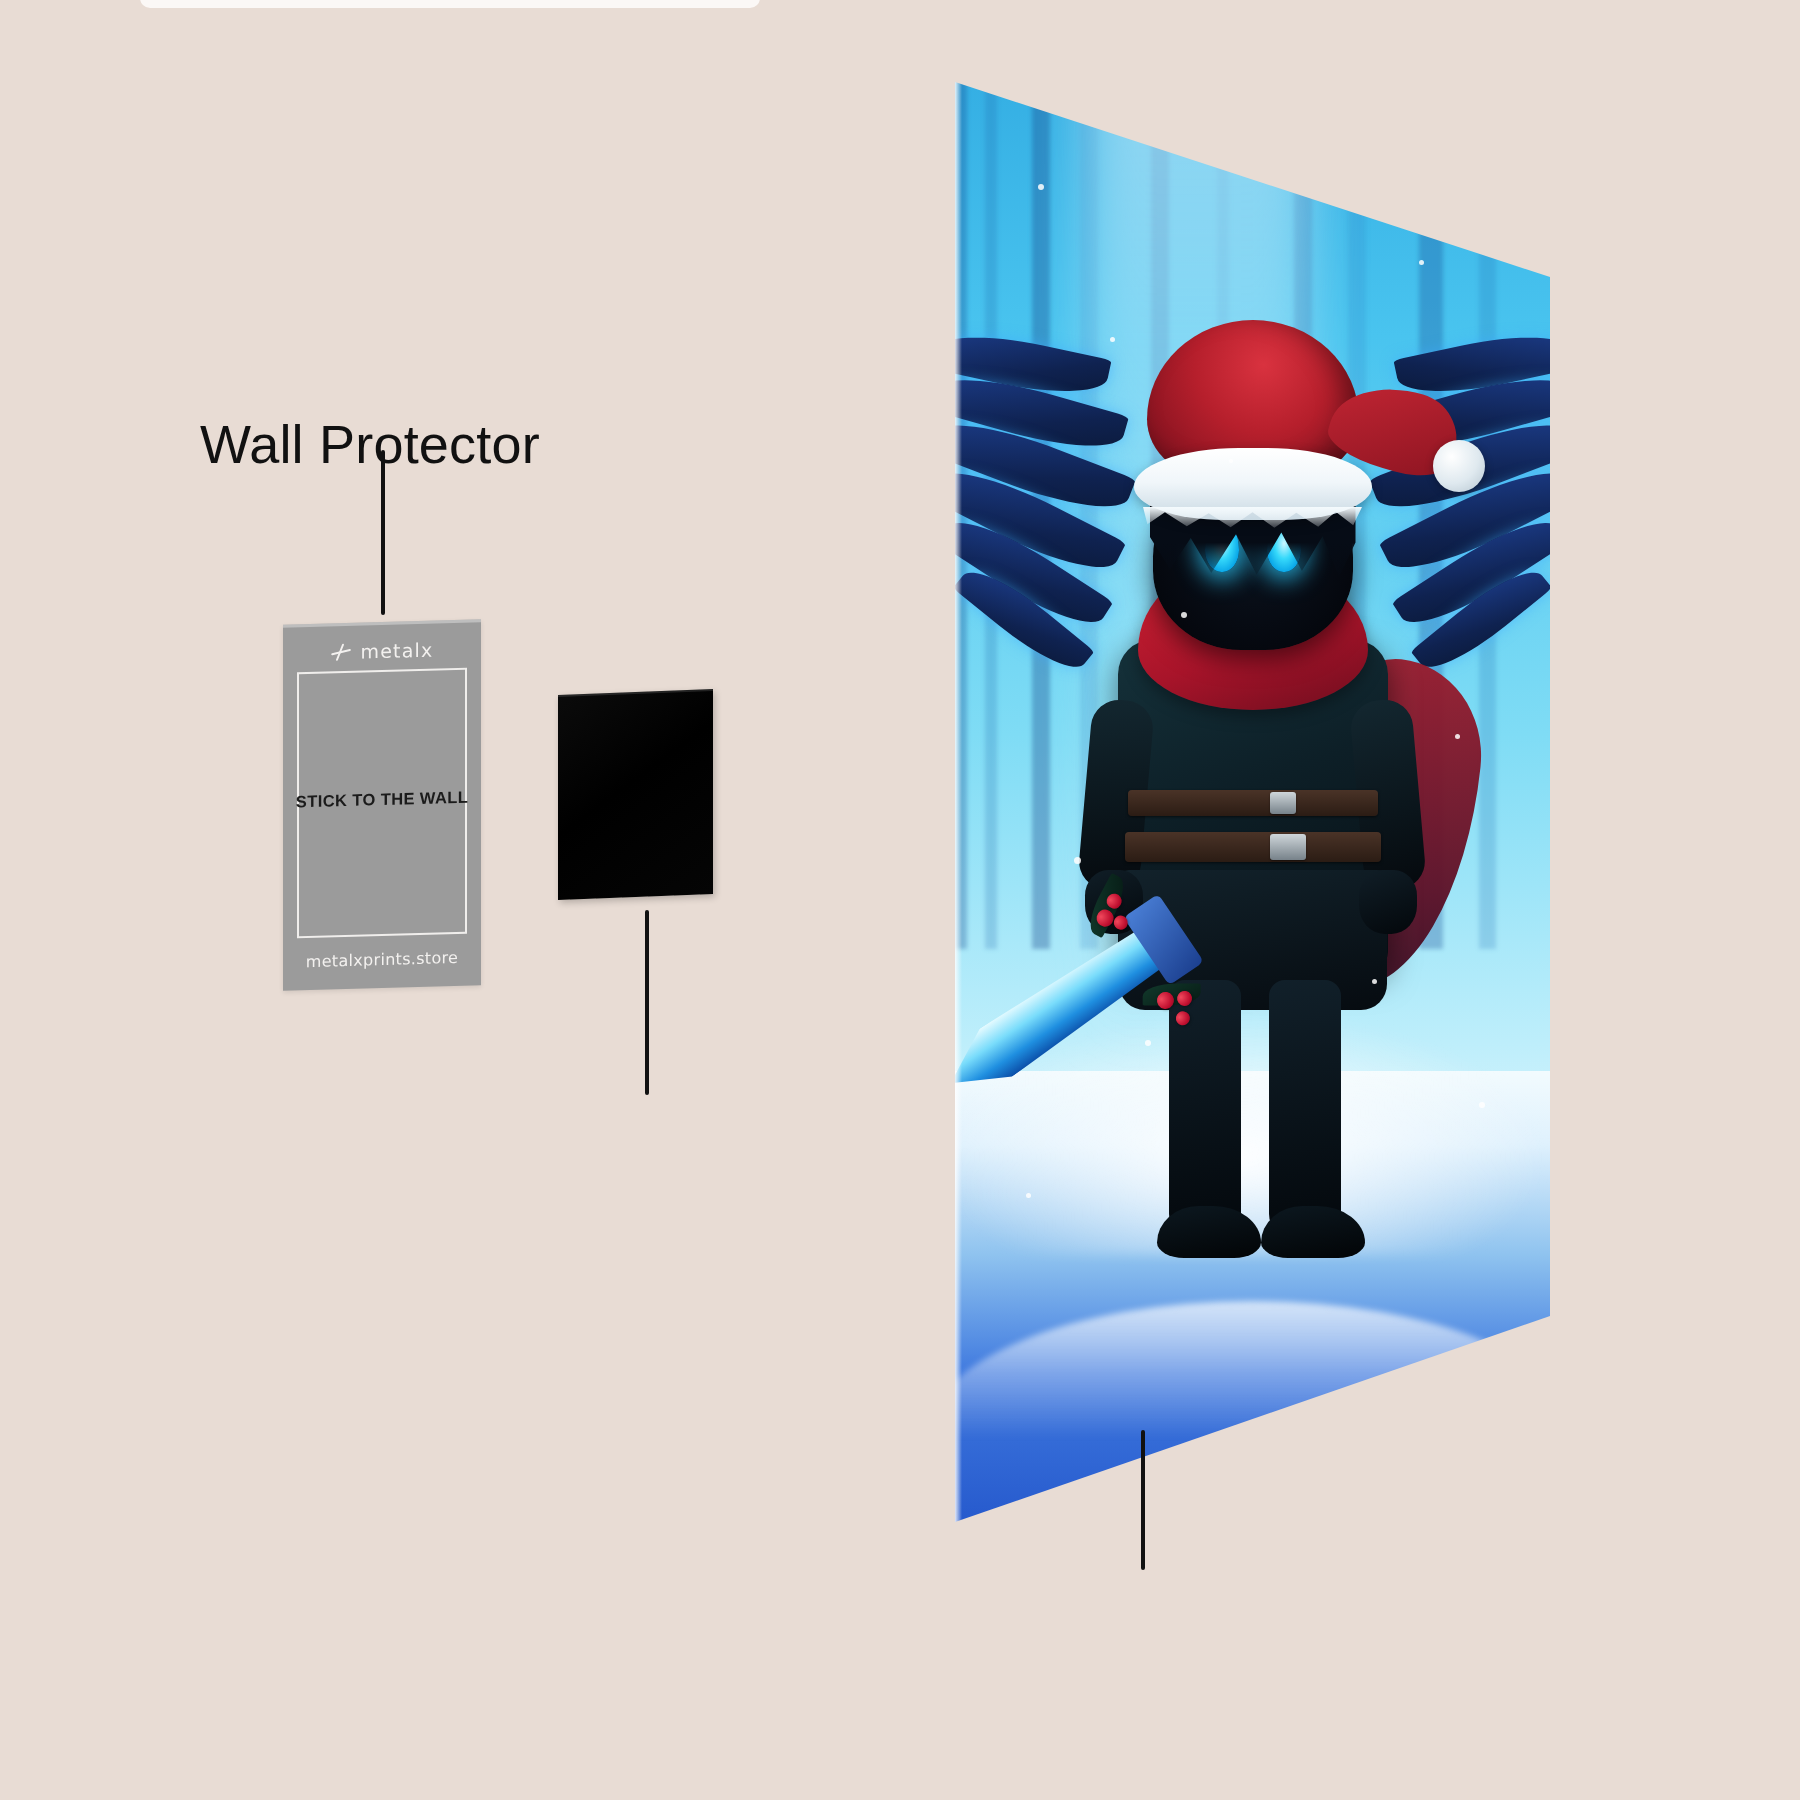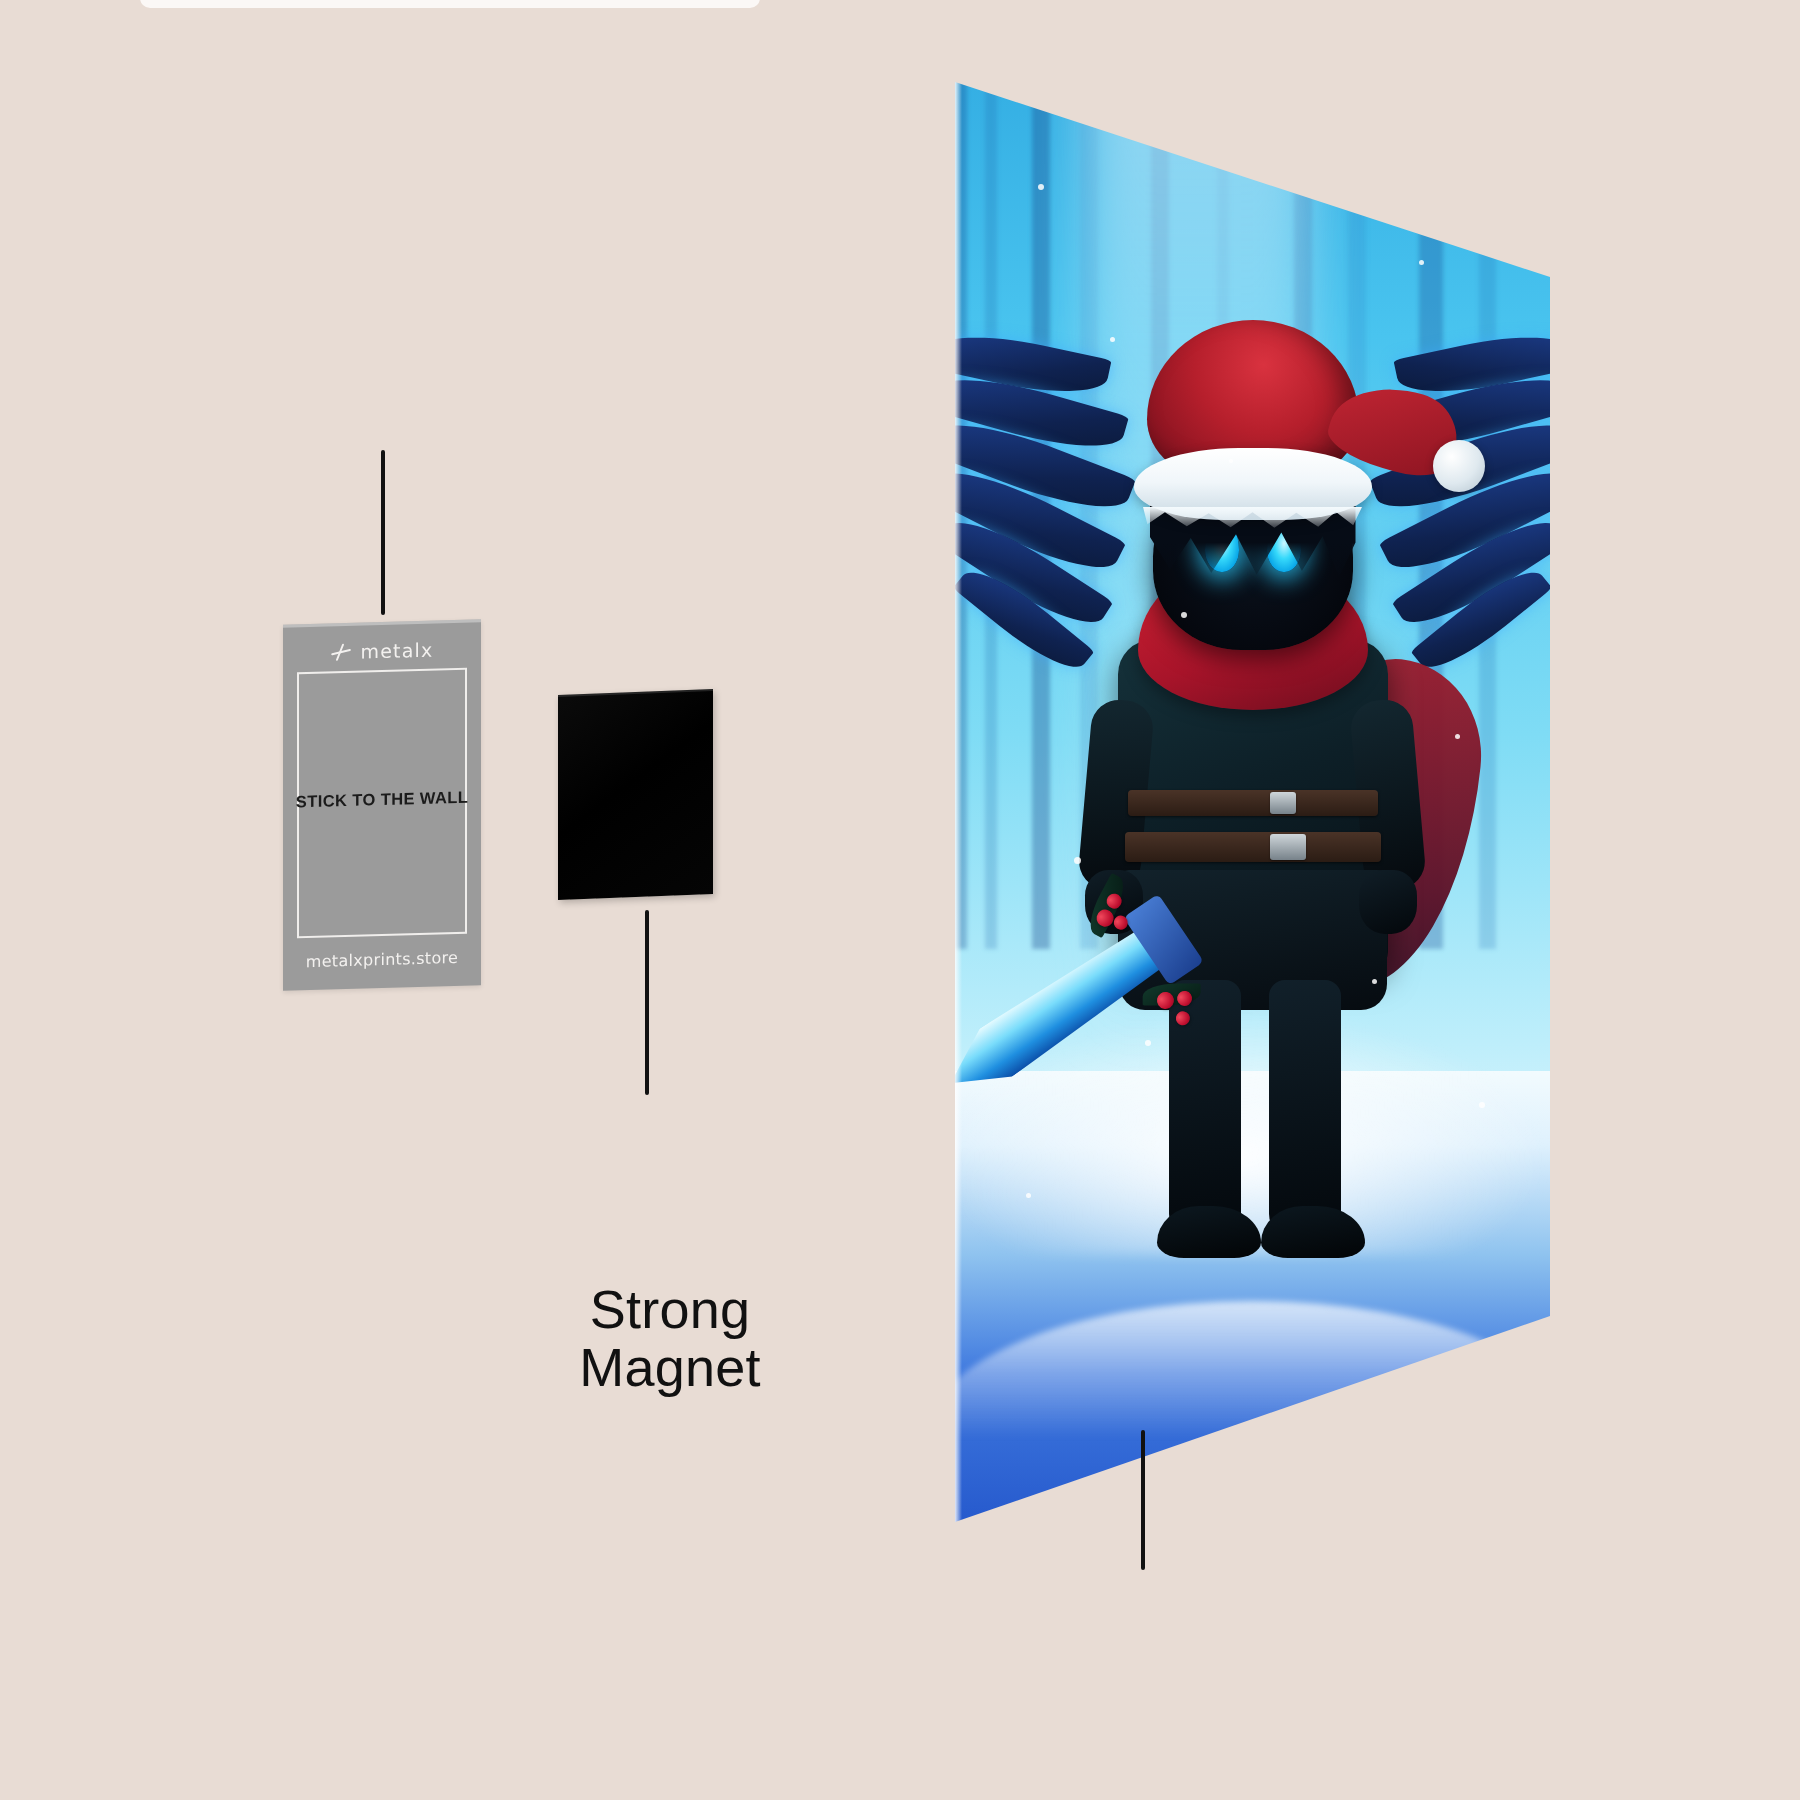--- a/index.html
+++ b/index.html
@@ -313,39 +313,38 @@
     pointer-events:none;
   }
 </style>
 </head>
 <body>
 
 <div id="stage">
 
   <div class="top-sliver"></div>
 
+  <div class="label" id="label-wall-protector">Wall Protector</div>
   <div class="leader" id="leader-wall"></div>
 
   <div id="wall-protector-card">
     <div class="wp-logo">
       <span class="mark">
           <i class="a"></i>
           <i class="b"></i>
         </span>
       <span>metalx</span>
     </div>
     <div class="wp-inner-frame"></div>
     <div class="wp-center-text">STICK TO THE WALL</div>
     <div class="wp-url">metalxprints.store</div>
   </div>
 
   <div id="magnet"></div>
   <div class="leader" id="leader-magnet"></div>
-  <div class="label" id="label-strong-magnet">Strong
-Magnet</div>
 
   <div id="metal-poster">
     <div id="poster-art">
 
       <div class="art-sky"></div>
       <div class="art-forest"></div>
       <div class="art-lightbeam"></div>
 
       <div class="wing wing-l">
         <span style="left:6px;  top:10px;  width:176px;height:46px; transform:rotate(16deg);"></span>

